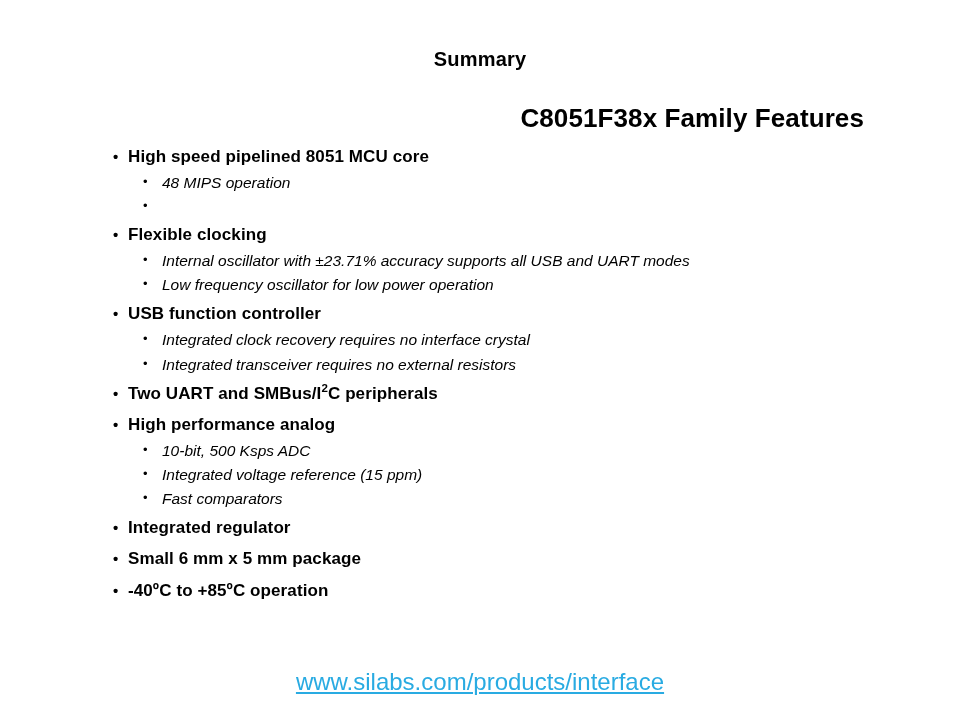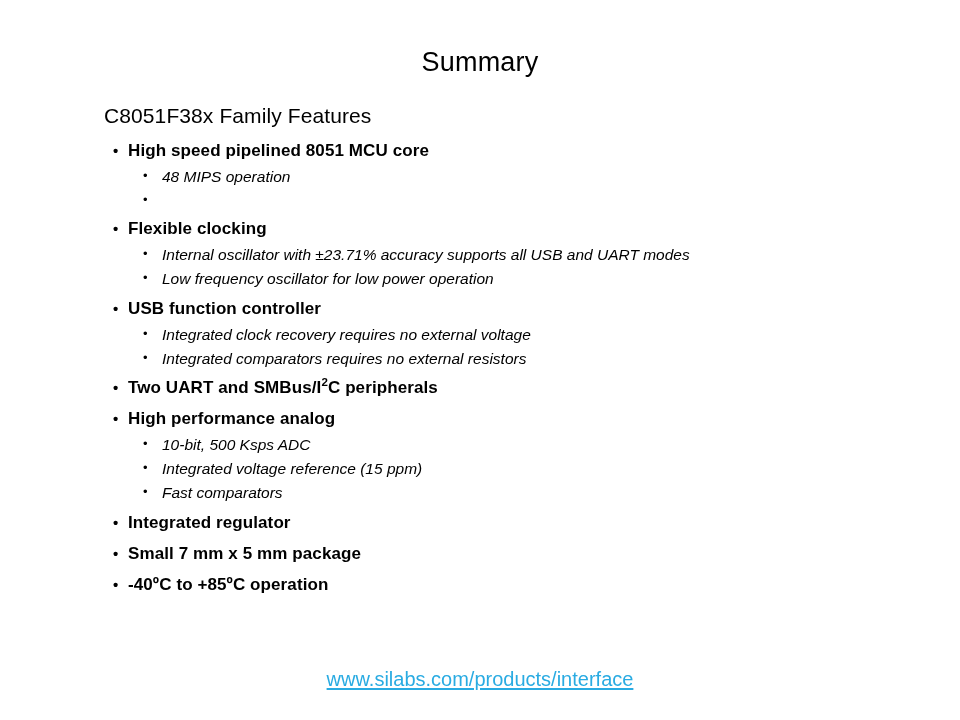--- a/index.html
+++ b/index.html
@@ -23,40 +23,41 @@
     box-sizing: border-box;
   }
 
   
   .slide-title {
     position: absolute;
     top: 48px;
     left: 0;
     width: 960px;
     text-align: center;
-    font-size: 27px;
-    font-weight: normal;
+    font-size: 20px;
+    font-weight: bold;
     letter-spacing: 0.2px;
     line-height: 1.1;
   }
 
   
   .body-area {
     position: absolute;
     top: 104px;
     left: 104px;
     width: 760px;
   }
 
   .section-heading {
-    font-size: 21px;
-    font-weight: normal;
+    font-size: 26px;
+    font-weight: bold;
     line-height: 1.15;
     margin: 0 0 9px 0;
     letter-spacing: 0.1px;
+    text-align: right;
   }
 
   ul.lvl1 {
     list-style: none;
     margin: 0;
     padding: 0;
   }
 
   li.lvl1-item {
     margin: 0 0 3px 0;
@@ -119,21 +120,21 @@
 
   
   .footer-link-wrap {
     position: absolute;
     top: 668px;
     left: 0;
     width: 960px;
     text-align: center;
   }
   .footer-link {
-    font-size: 20px;
+    font-size: 24px;
     color: #29ABE2;
     text-decoration: underline;
     text-underline-offset: 2px;
     cursor: pointer;
     font-weight: normal;
   }
 </style>
 </head>
 <body style="background: rgb(255, 255, 255); color: rgb(0, 0, 0);">
 
@@ -178,25 +179,25 @@
           </ul>
         </li>
         <li class="lvl1-item">
           <div class="lvl1-row">
             <span class="bullet">•</span>
             <span class="txt">USB function controller</span>
           </div>
           <ul class="lvl2">
             <li class="lvl2-item">
               <span class="bullet">•</span>
-              <span class="txt">Integrated clock recovery requires no external voltage</span>
-            </li>
-            <li class="lvl2-item">
-              <span class="bullet">•</span>
-              <span class="txt">Integrated comparators requires no external resistors</span>
+              <span class="txt">Integrated clock recovery requires no interface crystal</span>
+            </li>
+            <li class="lvl2-item">
+              <span class="bullet">•</span>
+              <span class="txt">Integrated transceiver requires no external resistors</span>
             </li>
           </ul>
         </li>
         <li class="lvl1-item">
           <div class="lvl1-row">
             <span class="bullet">•</span>
             <span class="txt"><span>Two UART and SMBus/I</span><sup class="sup2">2</sup><span>C peripherals</span></span>
           </div>
         </li>
         <li class="lvl1-item">
@@ -221,21 +222,21 @@
         </li>
         <li class="lvl1-item">
           <div class="lvl1-row">
             <span class="bullet">•</span>
             <span class="txt">Integrated regulator</span>
           </div>
         </li>
         <li class="lvl1-item">
           <div class="lvl1-row">
             <span class="bullet">•</span>
-            <span class="txt">Small 7 mm x 5 mm package</span>
+            <span class="txt">Small 6 mm x 5 mm package</span>
           </div>
         </li>
         <li class="lvl1-item">
           <div class="lvl1-row">
             <span class="bullet">•</span>
             <span class="txt">-40ºC to +85ºC operation</span>
           </div>
         </li>
       </ul>
 

